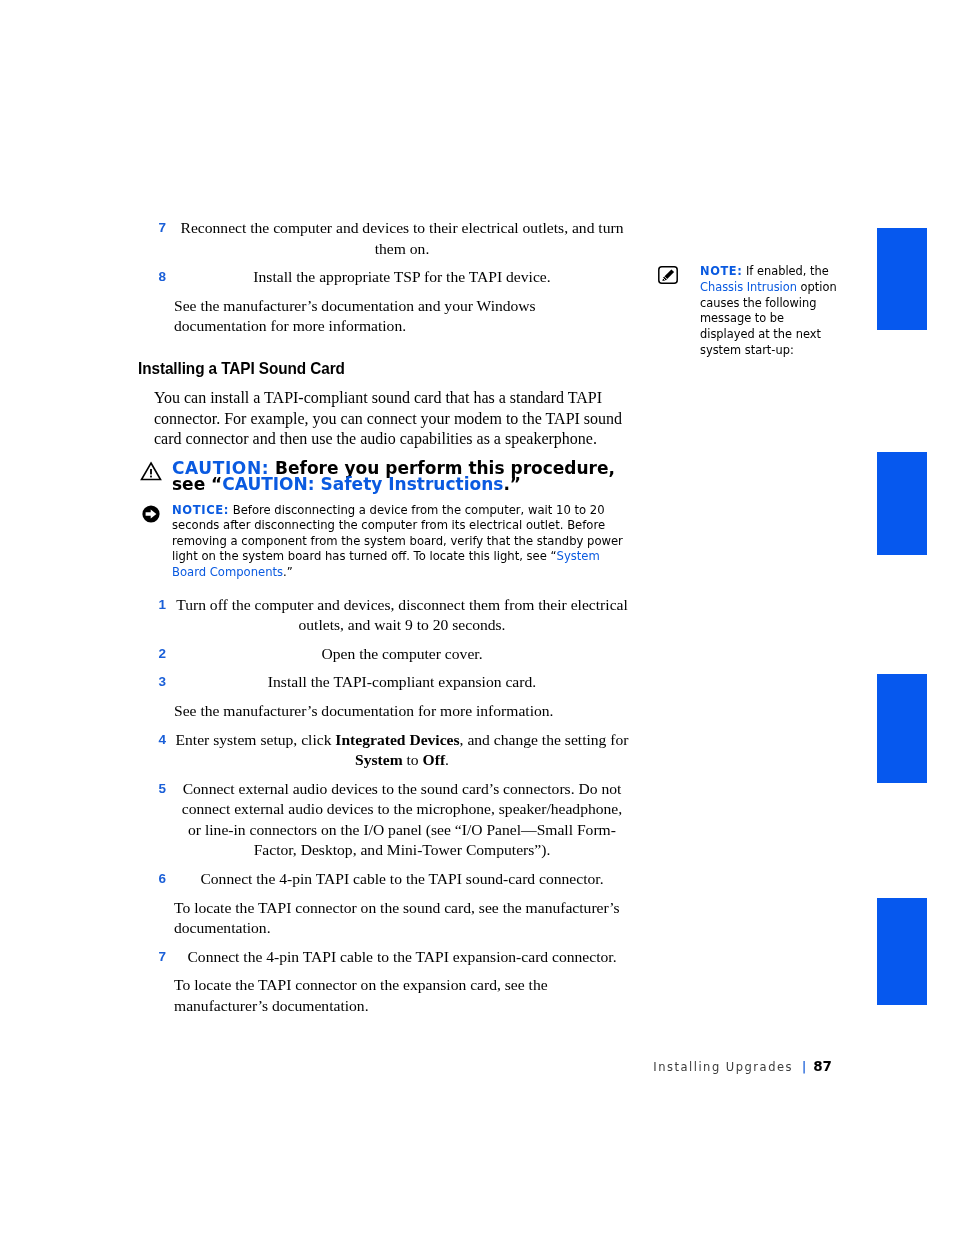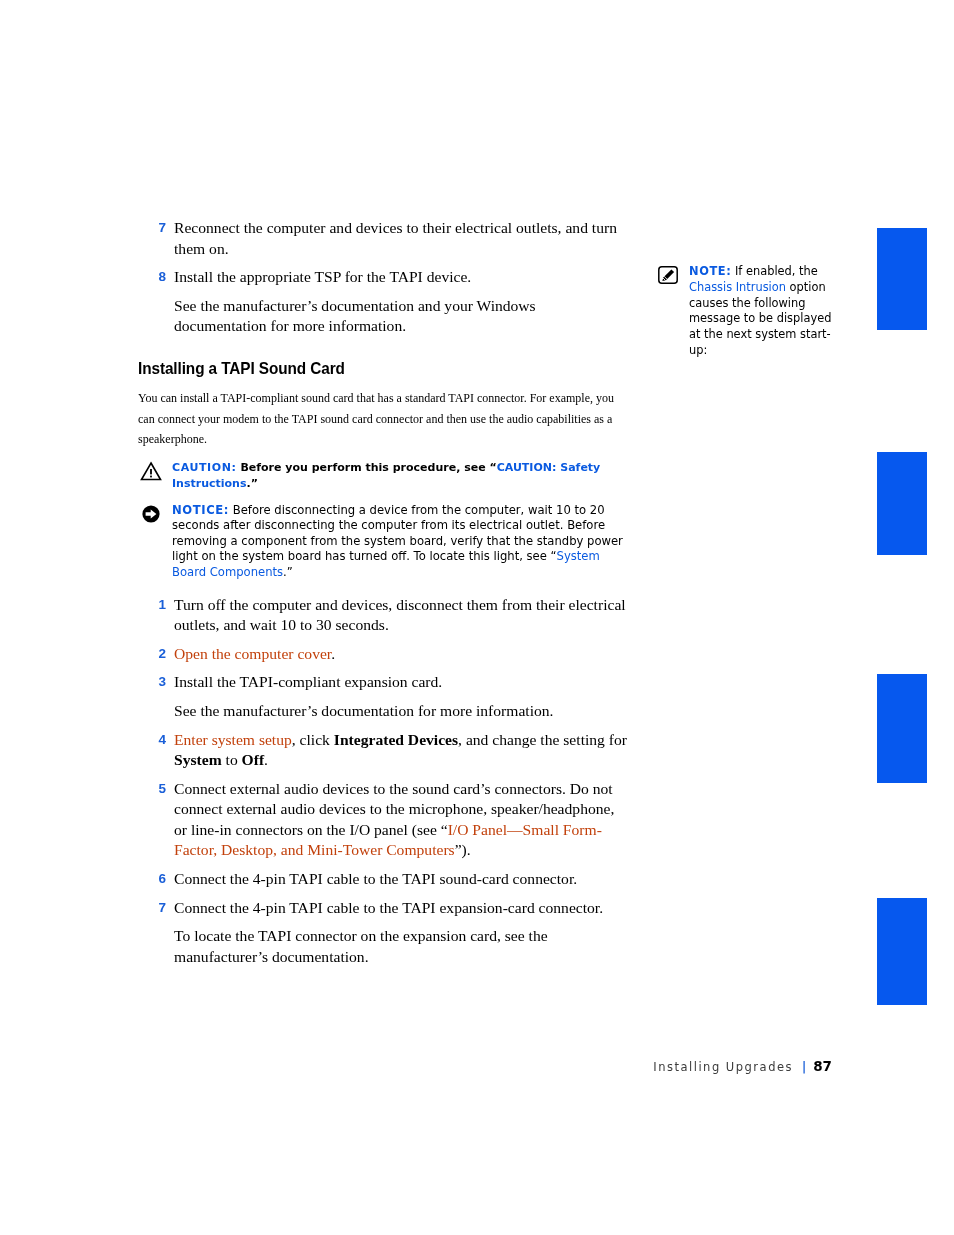--- a/index.html
+++ b/index.html
@@ -54,36 +54,36 @@
     left: 12px;
     top: 0;
     width: 16px;
     text-align: right;
     font-family: "Liberation Sans", "DejaVu Sans", sans-serif;
     font-weight: bold;
     font-size: 13.5px;
     line-height: 20.6px;
     color: #1a5fd8;
   }
-  .step-body { display: block; }
+  .step-body { display: block; text-align: center; }
 
   
   .step-cont {
     padding-left: 36px;
     font-size: 15.6px;
     line-height: 20.6px;
     margin-bottom: 8px;
     font-family: Liberation Serif, serif;
   }
 
   
   .body-para {
-    font-size: 12px;
-    line-height: 20.6px;
-    margin: 0 0 4px 0;
+    font-size: 16px;
+    line-height: 20.6px;
+    margin: 0 0 4px 16px;
   }
 
   h2.section-heading {
     font-family: "Liberation Sans", "DejaVu Sans", sans-serif;
     font-weight: bold;
     font-size: 16.5px;
     letter-spacing: -0.1px;
     color: #000000;
     margin: 22px 0 10px 0;
     transform: scaleX(0.93);
@@ -103,21 +103,21 @@
     top: 1px;
     width: 22px;
     height: 20px;
   }
   .admon-text {
     font-size: 11.6px;
     line-height: 15.6px;
   }
   .admon.caution .admon-text {
     font-weight: bold;
-    font-size: 11px;
+    font-size: 17px;
     line-height: 16.4px;
   }
   .admon-label {
     color: #0a5ae0;
     font-weight: bold;
     letter-spacing: 0.6px;
   }
 
   
   .margin-note {
@@ -128,28 +128,28 @@
     font-family: "DejaVu Sans", "Liberation Sans", sans-serif;
   }
   .margin-note .note-icon {
     position: absolute;
     left: 0;
     top: 2px;
     width: 20px;
     height: 18px;
   }
   .margin-note .note-text {
-    margin-left: 31px;
+    margin-left: 42px;
     font-size: 11.4px;
     line-height: 15.8px;
     color: #000000;
   }
 
   
-  .lnk   { color: #c2410c; }
+  .lnk   { color: #000000; }
   .lnk-s { color: #0a5ae0; }   
   .bold  { font-weight: bold; }
 
   
   .footer {
     position: absolute;
     left: 0;
     top: 1058px;
     width: 832px;
     text-align: right;
@@ -221,21 +221,21 @@
           <path d="M5.6 8.2 h5.1 V5.5 L16.4 10 l-5.7 4.5 V11.8 H5.6 Z" fill="#ffffff"></path>
         </svg>
       </span>
       <div class="admon-text">
         <span class="admon-label">NOTICE:</span><span> Before disconnecting a device from the computer, wait 10 to 20 seconds after disconnecting the computer from its electrical outlet. Before removing a component from the system board, verify that the standby power light on the system board has turned off. To locate this light, see “</span><span class="lnk-s">System Board Components</span><span>.”</span>
       </div>
     </div>
 
     <div class="step" style="margin-top:14px;">
       <span class="step-num">1</span>
-      <span class="step-body">Turn off the computer and devices, disconnect them from their electrical outlets, and wait 10 to 30 seconds.</span>
+      <span class="step-body">Turn off the computer and devices, disconnect them from their electrical outlets, and wait 9 to 20 seconds.</span>
     </div>
 
     <div class="step">
       <span class="step-num">2</span>
       <span class="step-body"><span class="lnk">Open the computer cover</span><span>.</span></span>
     </div>
 
     <div class="step">
       <span class="step-num">3</span>
       <span class="step-body">Install the TAPI-compliant expansion card.</span>
@@ -249,20 +249,21 @@
 
     <div class="step">
       <span class="step-num">5</span>
       <span class="step-body"><span>Connect external audio devices to the sound card’s connectors. Do not connect external audio devices to the microphone, speaker/headphone, or line-in connectors on the I/O panel (see “</span><span class="lnk">I/O Panel—Small Form-Factor, Desktop, and Mini-Tower Computers</span><span>”).</span></span>
     </div>
 
     <div class="step">
       <span class="step-num">6</span>
       <span class="step-body">Connect the 4-pin TAPI cable to the TAPI sound-card connector.</span>
     </div>
+    <div class="step-cont">To locate the TAPI connector on the sound card, see the manufacturer’s documentation.</div>
 
     <div class="step">
       <span class="step-num">7</span>
       <span class="step-body">Connect the 4-pin TAPI cable to the TAPI expansion-card connector.</span>
     </div>
     <div class="step-cont">To locate the TAPI connector on the expansion card, see the manufacturer’s documentation.</div>
 
   </div>
 
   <div class="margin-note">

